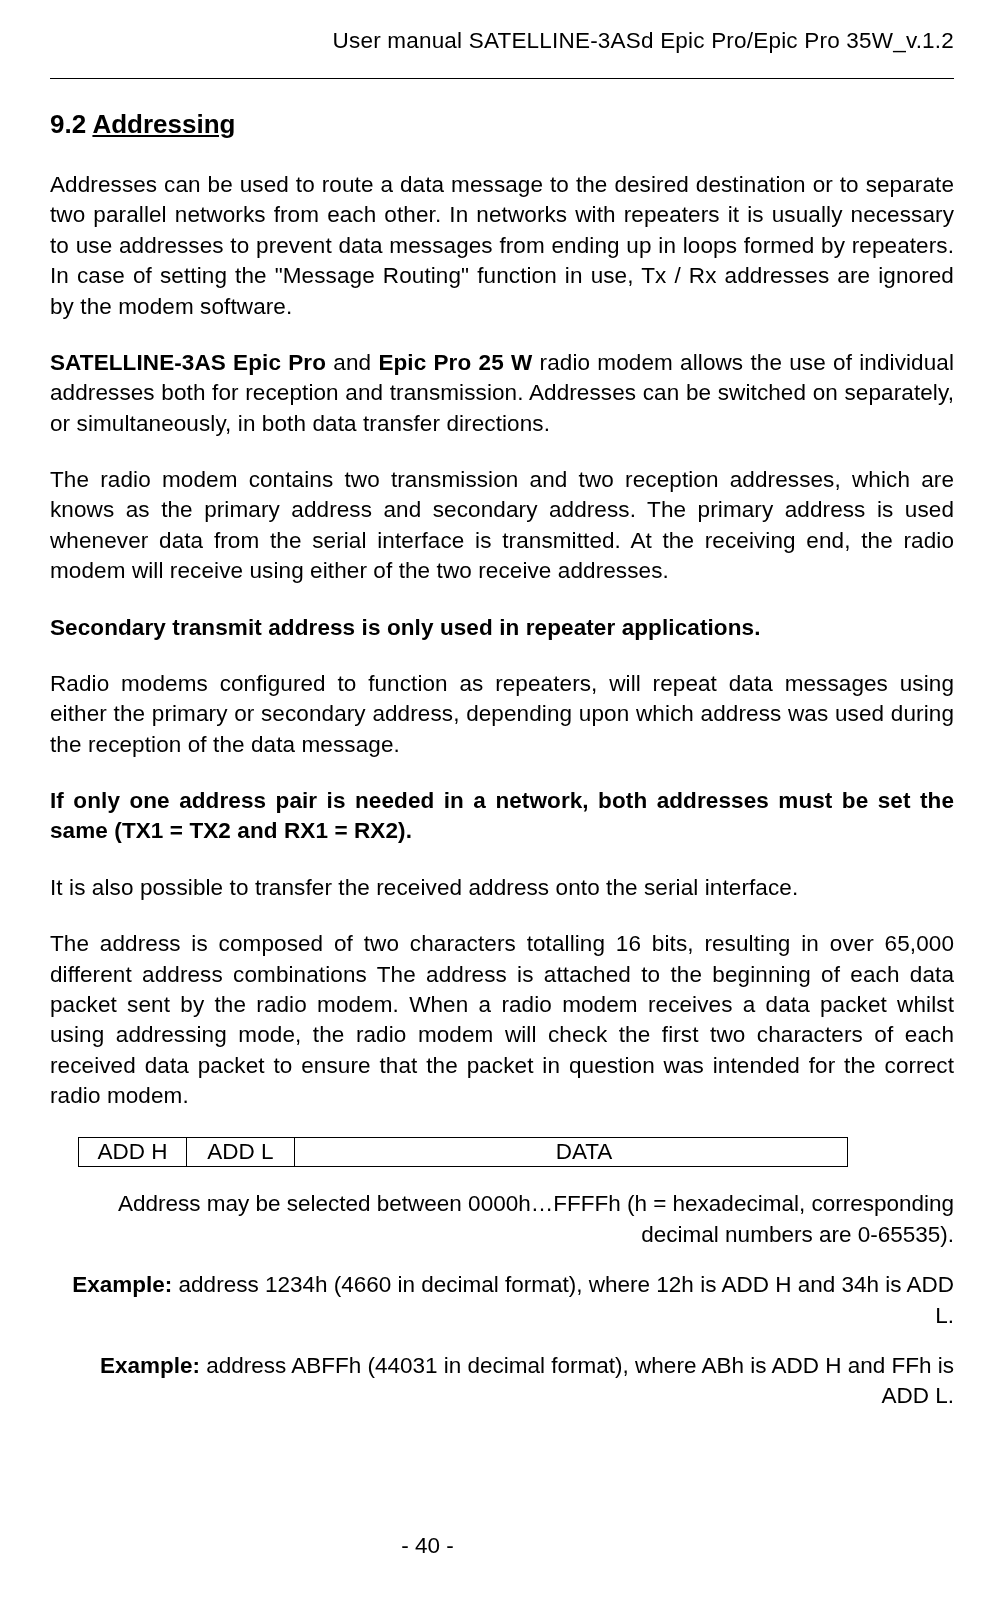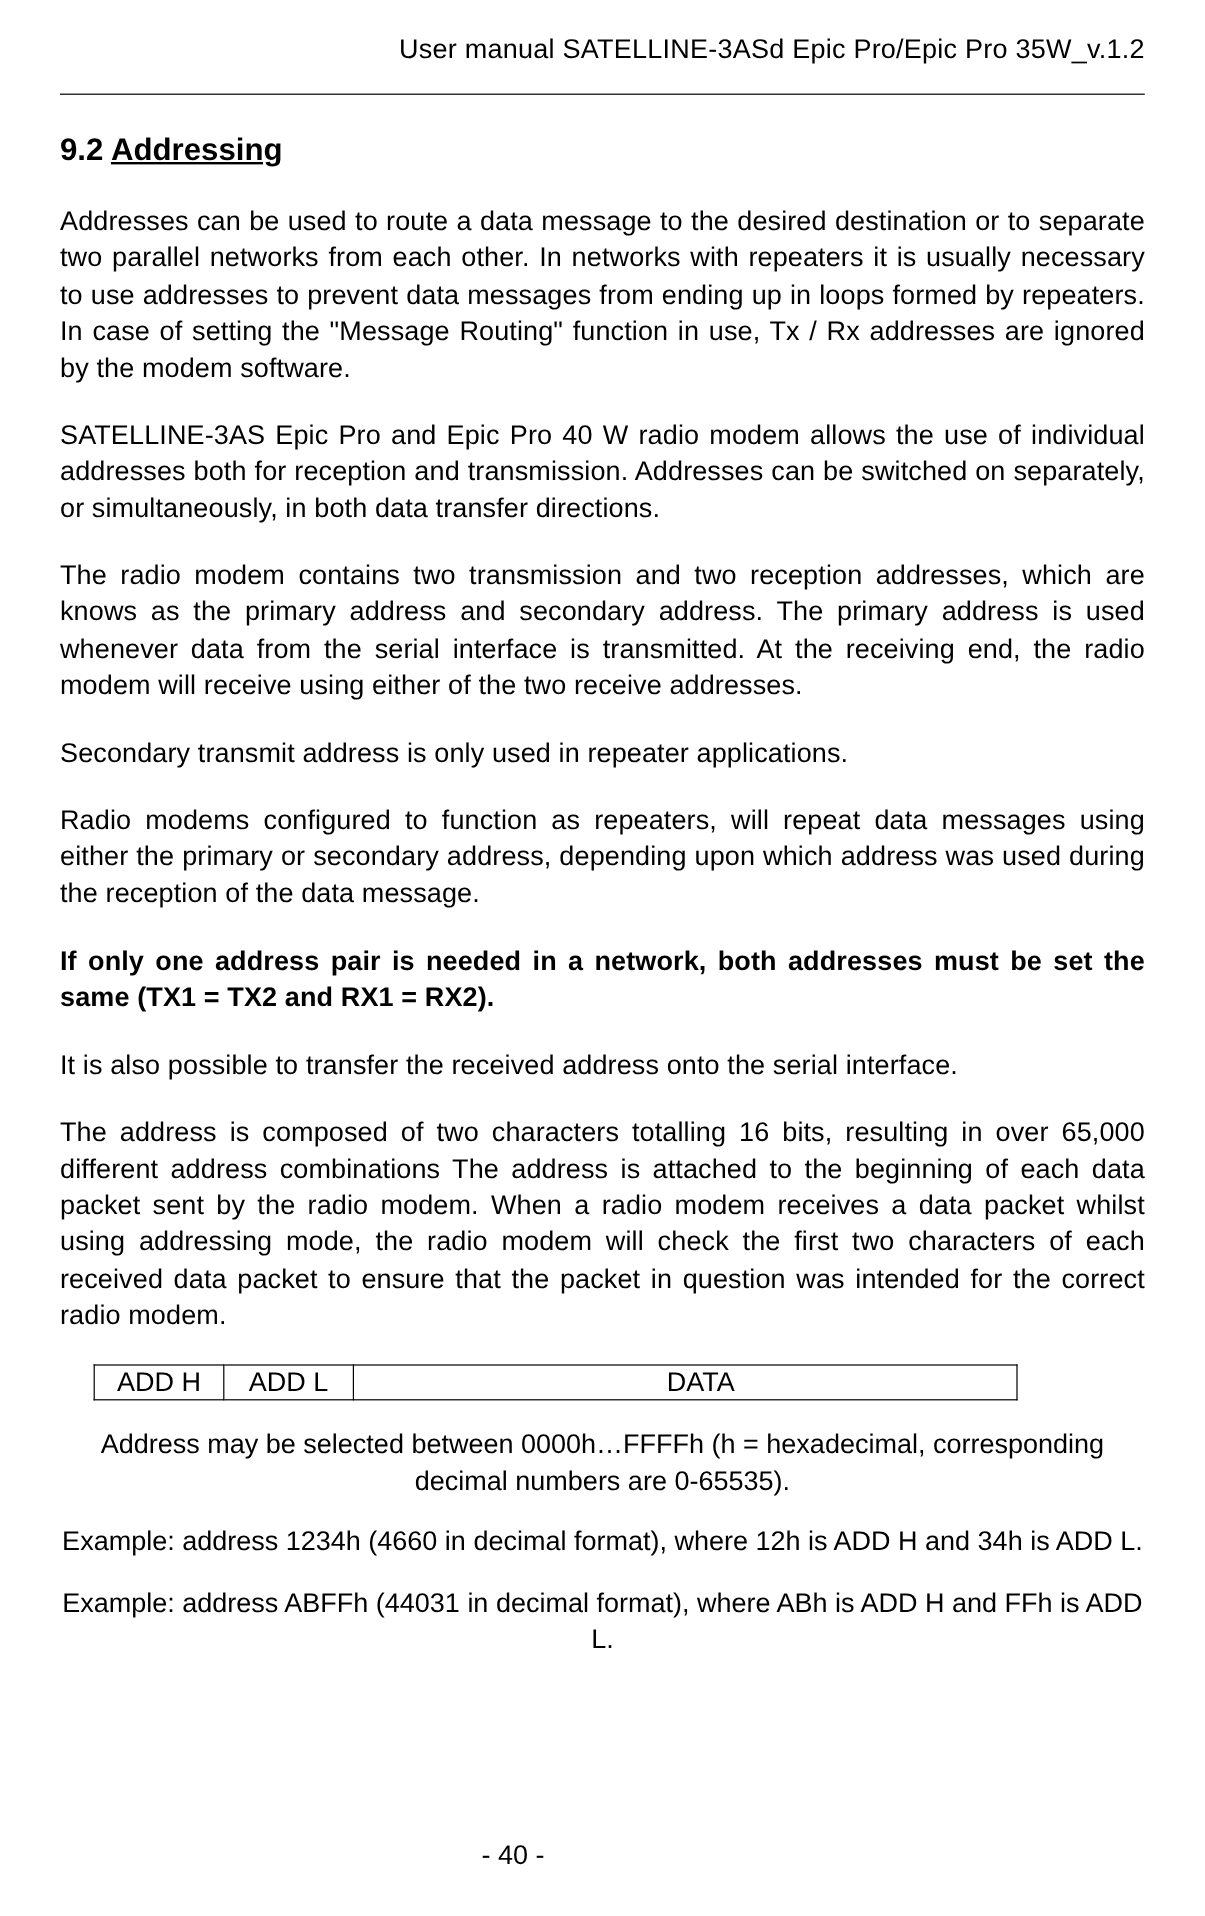--- a/index.html
+++ b/index.html
@@ -40,29 +40,29 @@
     .section-heading .sec-title {
       text-decoration: underline;
     }
     .para {
       text-align: justify;
       margin-bottom: 26px;
       line-height: 1.35;
       letter-spacing: 0.1px;
     }
     .para-tight {
-      text-align: center;
+      text-align: right;
       margin-bottom: 20px;
       line-height: 1.35;
     }
     .bold {
       font-weight: 700;
     }
     .semibold {
-      font-weight: 400;
+      font-weight: 700;
     }
     .addr-table {
       border-collapse: collapse;
       margin: 4px 0 22px 28px;
       width: 770px;
       table-layout: fixed;
       border-radius: 14px;
     }
     .addr-table td {
       border: 1.2px solid #000;
@@ -93,21 +93,21 @@
 <hr class="divider">
 
 <div class="section-heading">
   <span>9.2</span>
   <span> </span><span class="sec-title">Addressing</span>
 </div>
 
 <div class="para">Addresses can be used to route a data message to the desired destination or to separate two parallel networks from each other. In networks with repeaters it is usually necessary to use addresses to prevent data messages from ending up in loops formed by repeaters. In case of setting the "Message Routing" function in use, Tx / Rx addresses are ignored by the modem software.</div>
 
 <div class="para">
-  <span class="semibold">SATELLINE-3AS Epic Pro</span><span> and </span><span class="semibold">Epic Pro 40 W</span><span> radio modem allows the use of individual addresses both for reception and transmission. Addresses can be switched on separately, or simultaneously, in both data transfer directions.</span>
+  <span class="semibold">SATELLINE-3AS Epic Pro</span><span> and </span><span class="semibold">Epic Pro 25 W</span><span> radio modem allows the use of individual addresses both for reception and transmission. Addresses can be switched on separately, or simultaneously, in both data transfer directions.</span>
 </div>
 
 <div class="para">The radio modem contains two transmission and two reception addresses, which are knows as the primary address and secondary address. The primary address is used whenever data from the serial interface is transmitted. At the receiving end, the radio modem will receive using either of the two receive addresses.</div>
 
 <div class="para semibold">Secondary transmit address is only used in repeater applications.</div>
 
 <div class="para">Radio modems configured to function as repeaters, will repeat data messages using either the primary or secondary address, depending upon which address was used during the reception of the data message.</div>
 
 <div class="para bold">If only one address pair is needed in a network, both addresses must be set the same (TX1 = TX2 and RX1 = RX2).</div>
 

